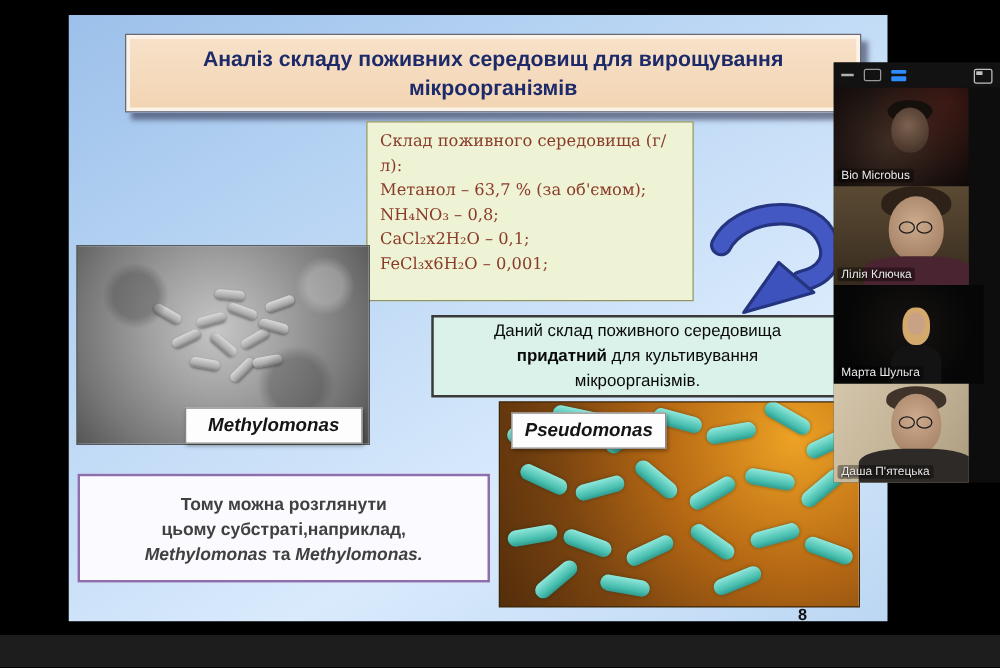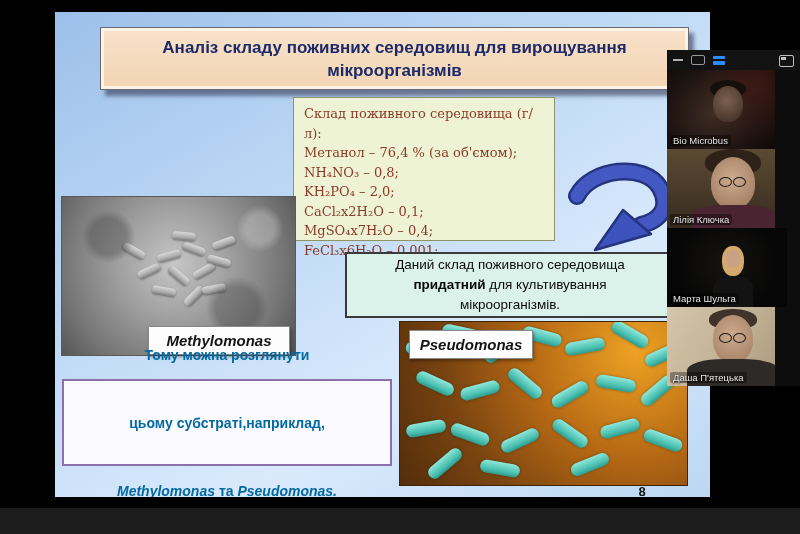--- a/index.html
+++ b/index.html
@@ -49,21 +49,21 @@
   .imglabel{position:absolute;background:#fdfdfd;border:1px solid #8a8a8a;
             display:flex;align-items:center;justify-content:center;
             font-style:italic;font-weight:bold;font-size:15px;color:#141414;
             box-shadow:1px 2px 3px rgba(0,0,0,.35);}
   #lab-meth{left:93px;top:314px;width:140px;height:27px;}
   #lab-pseu{left:354px;top:318px;width:122px;height:27px;}
 
   .purplebox{position:absolute;left:7px;top:367px;width:330px;height:87px;
              background:#fbfbff;border:2px solid #8e6fae;box-sizing:border-box;
              display:flex;flex-direction:column;justify-content:center;align-items:center;
-             color:#0369a1;font-size:14px;line-height:20px;font-weight:600;text-align:center;gap:48px;}
+             color:#404040;font-size:14px;line-height:20px;font-weight:600;text-align:center;}
   .purplebox i{font-style:italic;}
 
   .pagenum{position:absolute;left:575px;top:472px;width:24px;text-align:center;
            font-weight:bold;font-size:13px;color:#111;}
 
   .arrow-wrap{position:absolute;left:510px;top:150px;width:112px;height:96px;}
 
   
   #panel{position:absolute;left:667px;top:50px;width:133px;height:336px;background:#0d0d0d;}
   #panel-header{position:absolute;left:0;top:0;width:133px;height:20px;background:#121212;
@@ -119,25 +119,23 @@
 
   <div id="slide">
 
     <div class="banner">
       <span>Аналіз складу поживних середовищ для вирощування</span>
       <span>мікроорганізмів</span>
     </div>
 
     <div class="greenbox">
       <div>Склад поживного середовища (г/л):</div>
-      <div>Метанол – 76,4 % (за об'ємом);</div>
+      <div>Метанол – 63,7 % (за об'ємом);</div>
       <div>NH₄NO₃ – 0,8;</div>
-      <div>KH₂PO₄ – 2,0;</div>
       <div>CaCl₂x2H₂O – 0,1;</div>
-      <div>MgSO₄x7H₂O – 0,4;</div>
       <div>FeCl₃x6H₂O – 0,001;</div>
     </div>
 
     <div class="arrow-wrap">
       <svg width="112" height="96" viewBox="0 0 112 96">
         <path d="M 12 34 C 26 6 80 0 95 26 C 105 44 97 58 76 63" fill="none" stroke="#25347e" stroke-width="18" stroke-linecap="round"></path>
         <path d="M 12 34 C 26 6 80 0 95 26 C 105 44 97 58 76 63" fill="none" stroke="#4458c4" stroke-width="13" stroke-linecap="round"></path>
         <polygon points="30,88 58,48 86,72" fill="#3d52bd" stroke="#25347e" stroke-width="2.5" stroke-linejoin="round"></polygon>
       </svg>
     </div>
@@ -190,21 +188,21 @@
         <div class="rod rodT" style="left: 170px; top: 136px; transform: rotate(-22deg);"></div>
         <div class="rod rodT" style="left: 25px; top: 135px; transform: rotate(-40deg);"></div>
       </div>
     <div class="imglabel" id="lab-pseu">
       <span>Pseudomonas</span>
     </div>
 
     <div class="purplebox">
       <span>Тому можна розглянути</span>
       <span>цьому субстраті,наприклад,</span>
-      <span><i>Methylomonas</i><span> та </span><i>Pseudomonas.</i></span>
+      <span><i>Methylomonas</i><span> та </span><i>Methylomonas.</i></span>
     </div>
 
     <div class="pagenum">8</div>
   </div>
 
   <div id="panel">
     <div id="panel-header">
       <span class="ico ico-min"></span>
       <span class="ico ico-speaker"></span>
       <span class="ico ico-gallery">

